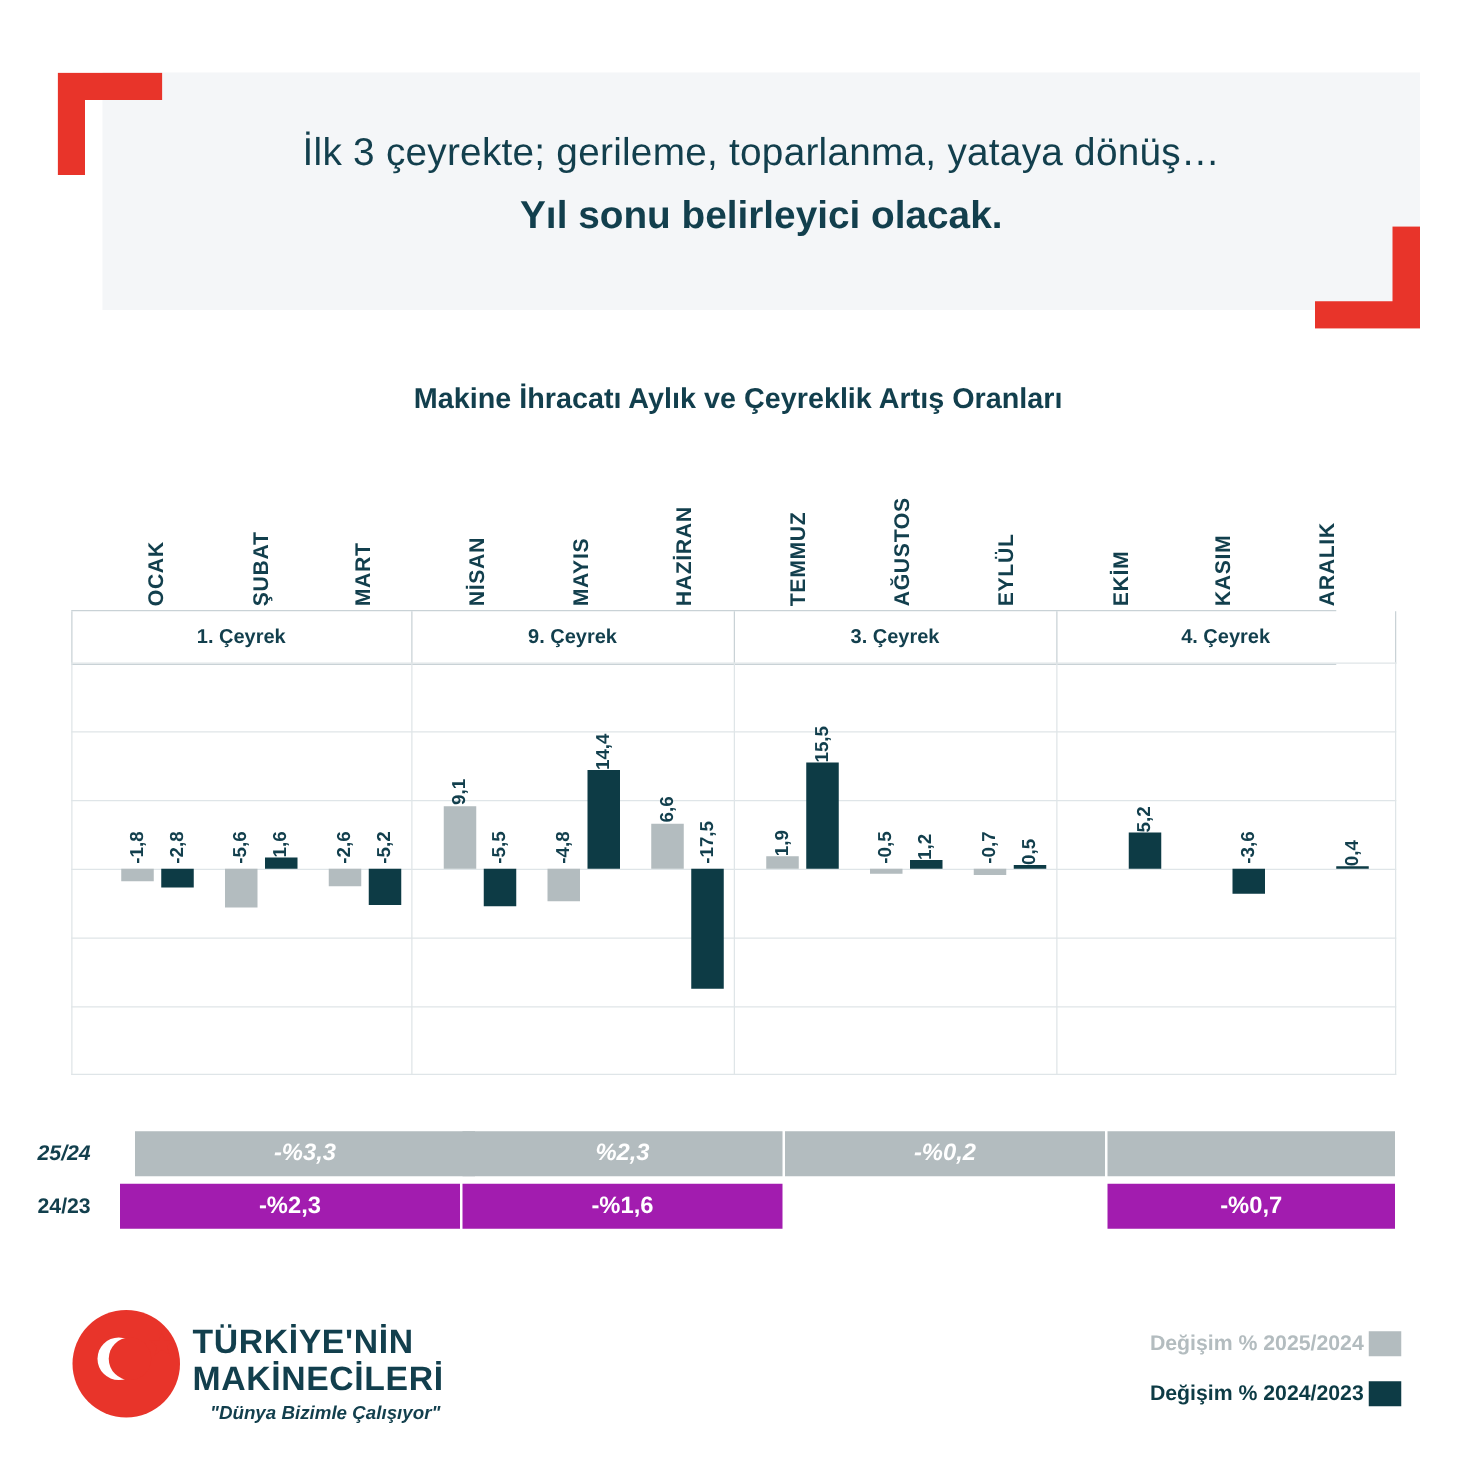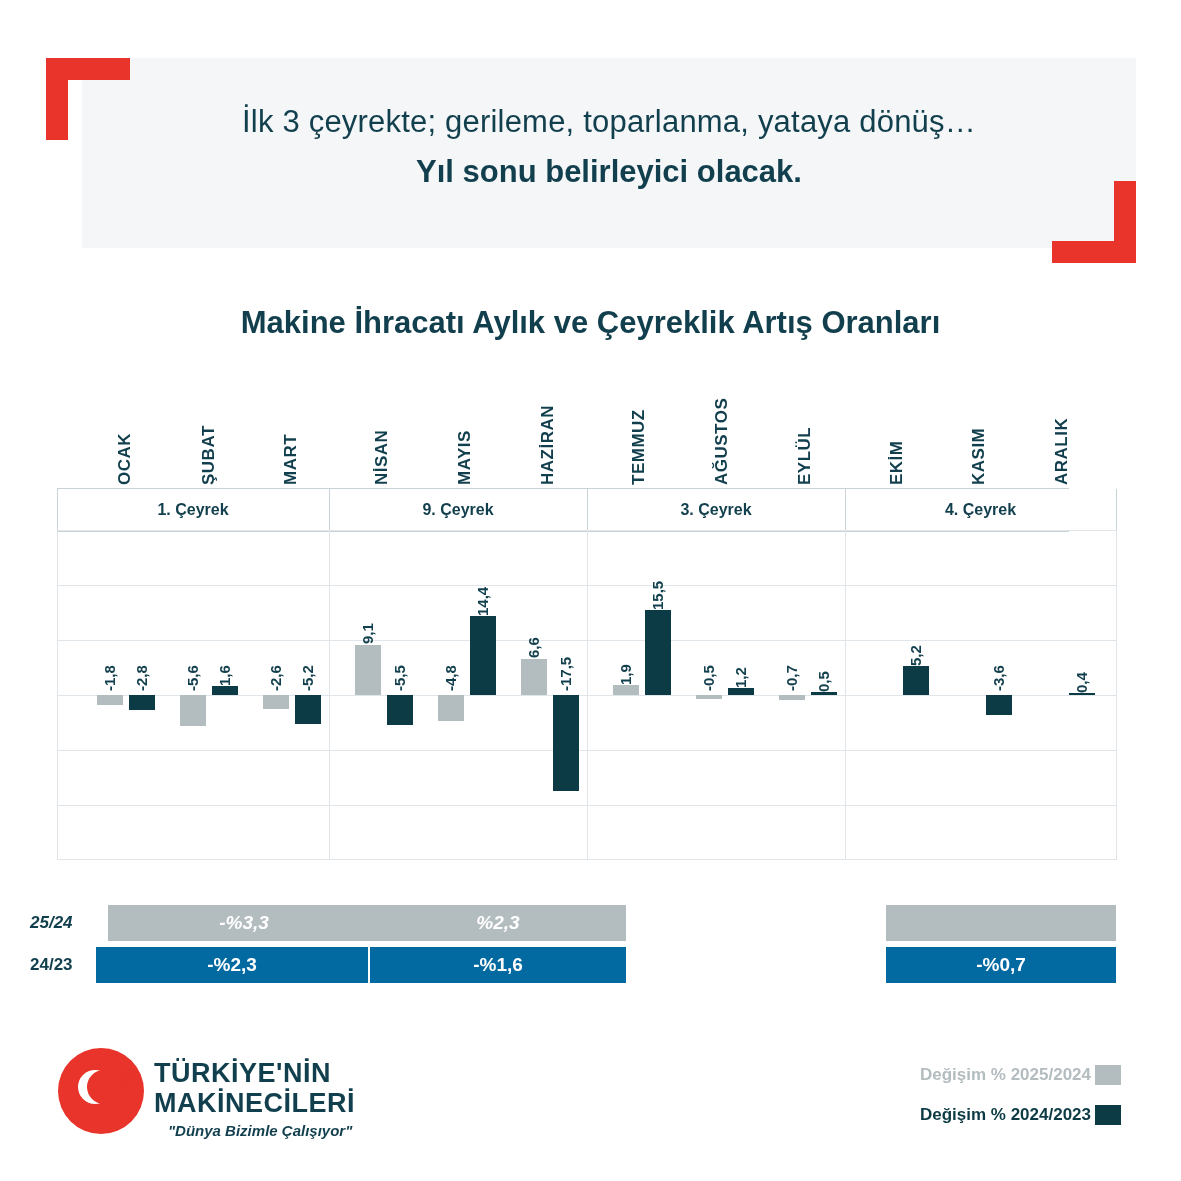--- a/index.html
+++ b/index.html
@@ -72,21 +72,21 @@
     font-weight: bold;
   }
 
   
   .chart-title {
     position: absolute;
     top: 305px;
     left: 0;
     width: 1181px;
     text-align: center;
-    font-size: 31px;
+    font-size: 23px;
     font-weight: bold;
     color: #123f4d;
   }
 
   
   .chart {
     position: absolute;
     left: 57px;
     top: 370px;
     width: 1060px;
@@ -217,21 +217,21 @@
     top: 0;
     height: 36px;
     display: flex;
     align-items: center;
     justify-content: center;
     font-size: 19px;
     font-weight: bold;
     color: #ffffff;
   }
   .sum-cell.c25 { background: #b3bcbf; }
-  .sum-cell.c24 { background: #0369a1; }
+  .sum-cell.c24 { background: #a21caf; }
 
   
   .logo {
     position: absolute;
     left: 58px;
     top: 1040px;
     width: 420px;
     height: 110px;
   }
   .logo-circle {
@@ -439,20 +439,21 @@
     <div class="bar-label" style="left:1016px;top:77px;height:86px;">0,4</div>
   </div>
 </div>
 
 <div class="summary">
 
   <div class="sum-row r1">
     <div class="sum-key">25/24</div>
     <div class="sum-cell c25" style="left:66px;width:272px;margin-left:12px;">-%3,3</div>
     <div class="sum-cell c25" style="left:340px;width:256px;">%2,3</div>
+    <div class="sum-cell c25" style="left:598px;width:256px;">-%0,2</div>
     <div class="sum-cell c25" style="left:856px;width:230px;"></div>
   </div>
 
   <div class="sum-row r2">
     <div class="sum-key">24/23</div>
     <div class="sum-cell c24" style="left:66px;width:272px;">-%2,3</div>
     <div class="sum-cell c24" style="left:340px;width:256px;">-%1,6</div>
     <div class="sum-cell c24" style="left:856px;width:230px;">-%0,7</div>
   </div>
 </div>

